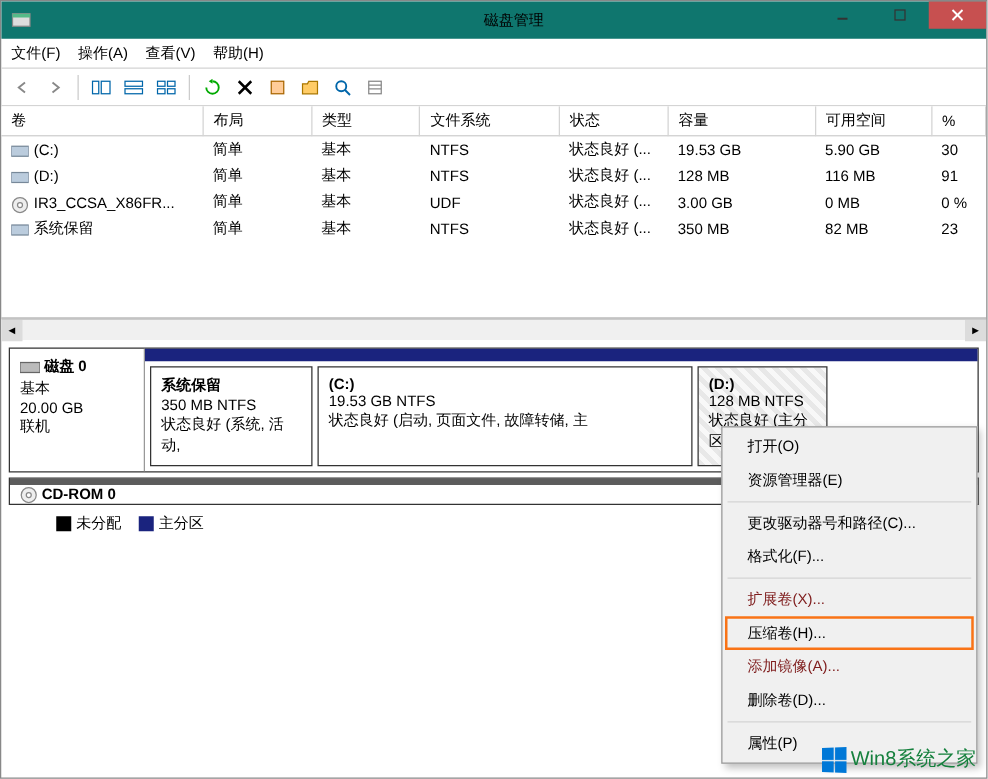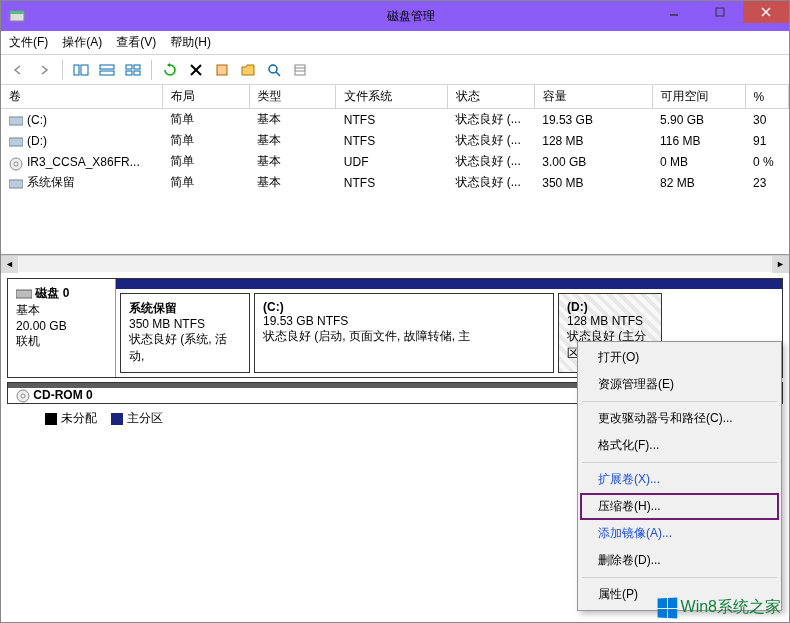--- a/index.html
+++ b/index.html
@@ -1,17 +1,17 @@
 <!DOCTYPE html>
 <html><head>
 <meta charset="utf-8">
 <style>
 * { margin: 0; padding: 0; box-sizing: border-box; }
 body { font-family: "Microsoft YaHei", SimSun, Arial, sans-serif; font-size: 12px; background: #fff; position: relative; width: 790px; height: 623px; border: 1px solid #888; overflow: hidden; }
-.titlebar { height: 30px; background: #8b5cf6; display: flex; align-items: center; position: relative; }
+.titlebar { height: 30px; background: #0f766e; display: flex; align-items: center; position: relative; }
 .titlebar-icon { width: 16px; height: 16px; margin: 0 8px; }
 .titlebar-title { flex: 1; text-align: center; font-size: 12px; }
 .winbtns { display: flex; height: 22px; position: absolute; right: 0; top: 0; }
 .winbtn { width: 46px; height: 22px; display: flex; align-items: center; justify-content: center; cursor: pointer; }
 .winbtn.close { background: #c75050; color: #fff; }
 .menubar { height: 24px; display: flex; align-items: center; padding: 0 8px; gap: 14px; border-bottom: 1px solid #d4d4d4; }
 .menubar span { cursor: pointer; }
 .toolbar { height: 30px; display: flex; align-items: center; padding: 0 6px; gap: 4px; border-bottom: 1px solid #d4d4d4; }
 .tbtn { width: 22px; height: 22px; display: flex; align-items: center; justify-content: center; cursor: pointer; border: 1px solid transparent; }
 .tsep { width: 1px; height: 20px; background: #ccc; margin: 0 3px; }
@@ -28,22 +28,22 @@
 .part { border: 1px solid #333; margin-top: 10px; flex: 0 0 auto; padding: 6px 8px; background: #fff; overflow: hidden; position: relative; }
 .part-title { font-weight: bold; }
 .part.sel { background: repeating-linear-gradient(45deg,#e8e8e8 0 4px,#f8f8f8 4px 8px); }
 .cdrom-area { border: 1px solid #333; margin: 0 6px; padding: 1px 8px 0; height: 22px; position: relative; top: -2px; background: #fff;}
 .cdrom-area::before { content:""; position:absolute; left:0; right:0; top:0; height:5px; background:#5c5c5c;}
 .cdrom-text { position: relative; top: 4px; font-weight: bold;}
 .legend { display: flex; gap: 14px; padding: 4px 10px; margin-left: 34px; }
 .legend-box { display: inline-block; width: 12px; height: 12px; margin-right: 4px; vertical-align: middle; }
 .ctx { position: absolute; left: 576px; top: 340px; width: 205px; background: #f0f0f0; border: 1px solid #979797; box-shadow: 3px 3px 6px rgba(0,0,0,.25); padding: 2px; }
 .ctx-item { padding: 5px 18px; cursor: pointer; }
-.ctx-item.disabled { color: #1d4ed8; cursor: default; }
-.ctx-item.hl { border: 2px solid #701a75; padding: 3px 16px; }
+.ctx-item.disabled { color: #7f1d1d; cursor: default; }
+.ctx-item.hl { border: 2px solid #f97316; padding: 3px 16px; }
 .ctx-sep { height: 1px; background: #d4d4d4; margin: 3px 2px; }
 .watermark { position: absolute; right: 8px; bottom: 4px; font-size: 16px; color: #15803d; display: flex; align-items: center; gap: 4px; }
 .winlogo { display: inline-grid; grid-template: 1fr 1fr/1fr 1fr; gap: 1px; width: 20px; height: 20px; transform: perspective(50px) rotateY(-12deg);}
 .winlogo span { background: #0078d7; }
 </style>
 </head>
 <body>
 
 <div class="titlebar">
   <svg class="titlebar-icon" viewBox="0 0 16 16">

